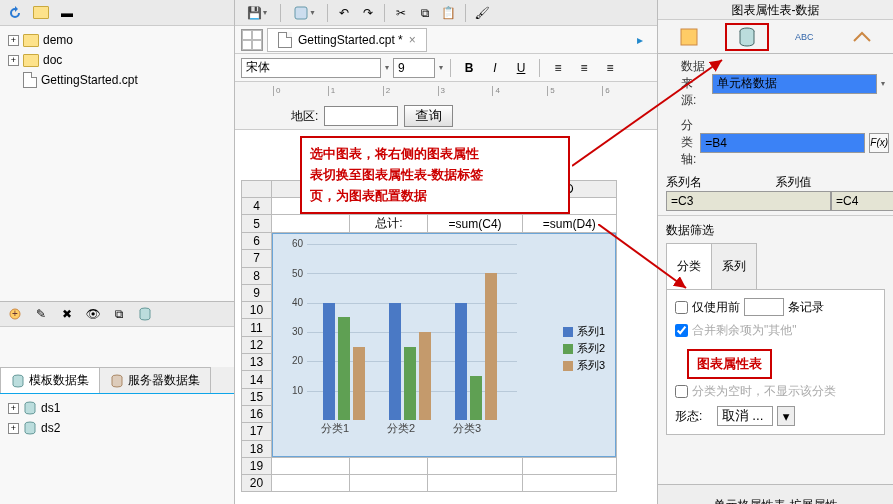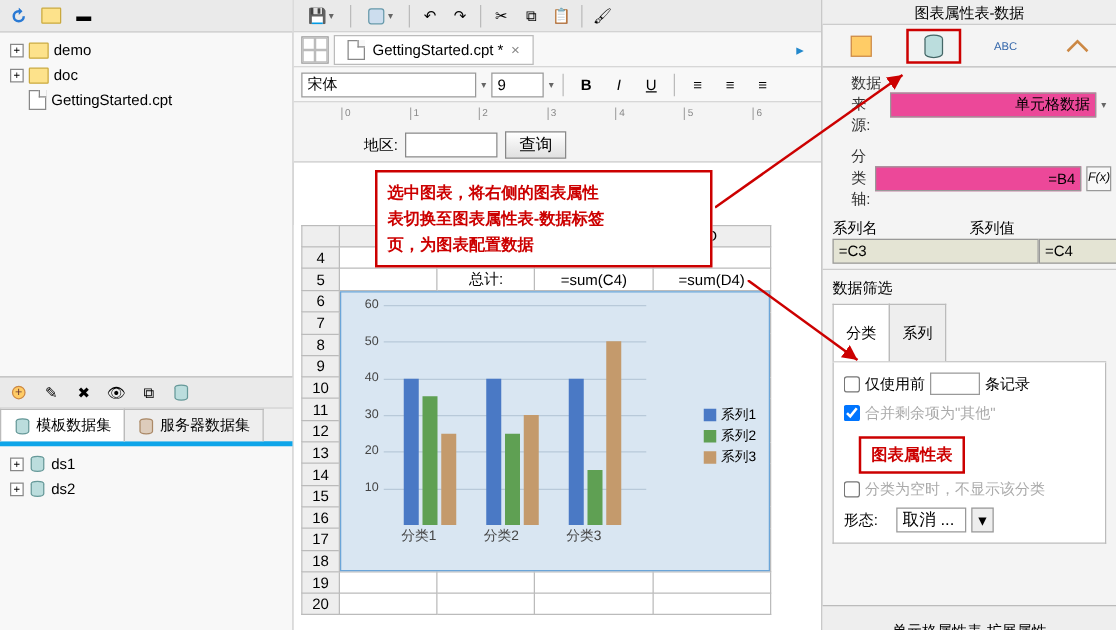--- a/index.html
+++ b/index.html
@@ -10,21 +10,21 @@
 #left-toolbar { height: 26px; border-bottom: 1px solid #ccc; display: flex; align-items: center; gap: 4px; padding: 0 4px; background: #eaeaea; }
 .toolbar-btn { width: 22px; height: 22px; display: flex; align-items: center; justify-content: center; border: 1px solid transparent; cursor: pointer; }
 #file-tree { padding: 4px; height: 275px; overflow: auto; }
 .tree-row { display: flex; align-items: center; height: 20px; gap: 4px; padding-left: 4px; cursor: pointer; }
 .plus-box { width: 11px; height: 11px; border: 1px solid #888; background: #fff; display: flex; align-items: center; justify-content: center; font-size: 9px; line-height: 1; }
 .folder-icn { width: 16px; height: 13px; background: #fde28b; border: 1px solid #caa93e; border-radius: 1px; }
 .file-icn { width: 14px; height: 16px; background: #fff; border: 1px solid #888; position: relative; }
 .file-icn:before { content: ""; position: absolute; right: -1px; top: -1px; width: 5px; height: 5px; background: #f8f8f8; border-left: 1px solid #888; border-bottom: 1px solid #888; }
 
 #ds-toolbar { border-top: 1px solid #bbb; border-bottom: 1px solid #ccc; height: 26px; display: flex; align-items: center; gap: 4px; padding: 0 4px; background: #eaeaea; }
-#ds-tabs { display: flex; border-bottom: 4px solid #0ea5e9; background: #eee; }
+#ds-tabs { display: flex; border-bottom: 1px solid #0ea5e9; background: #eee; margin-top: 40px; }
 .ds-tab { padding: 4px 10px; border: 1px solid #bbb; border-bottom: none; margin-right: -1px; background: #eee; display: flex; align-items: center; gap: 4px; cursor: pointer; }
 .ds-tab.active { background: #fff; }
 .db-icn { width: 14px; height: 14px; }
 .db-icn svg { width: 14px; height: 14px; }
 #ds-list { padding: 4px; }
 .ds-row { display: flex; align-items: center; gap: 4px; height: 20px; padding-left: 4px; cursor: pointer; }
 
 
 #center-panel { position: absolute; left: 235px; top: 0; width: 422px; height: 504px; background: #fff; }
 #top-tools { height: 26px; background: #eaeaea; border-bottom: 1px solid #ccc; display: flex; align-items: center; padding: 0 4px; gap: 2px; }
@@ -72,21 +72,21 @@
 
 
 #right-panel { position: absolute; left: 657px; top: 0; width: 236px; height: 504px; background: #f4f4f4; border-left: 1px solid #bbb; }
 #rp-title { height: 20px; text-align: center; font-size: 12px; padding-top: 2px; border-bottom: 1px solid #ccc; background: #eee; }
 #rp-tabs { height: 34px; display: flex; justify-content: space-around; align-items: center; border-bottom: 1px solid #bbb; padding: 2px; }
 .rp-tab { width: 44px; height: 28px; display: flex; align-items: center; justify-content: center; cursor: pointer; }
 .rp-tab.sel { border: 2px solid #c00; }
 
 .rp-row { display: flex; align-items: center; padding: 4px 8px; gap: 4px; font-size: 12px; }
 .rp-row label { width: 64px; color: #333; margin-left: 15px; }
-.rp-row input[type=text] { flex: 1; border: 1px solid #999; height: 20px; padding: 0 4px; font-size: 12px; background: #ec4899; text-align: right; }
+.rp-row input[type=text] { flex: 1; border: 1px solid #999; height: 20px; padding: 0 4px; font-size: 12px; background: #3b82f6; }
 .fx-btn { width: 26px; height: 20px; border: 1px solid #999; background: #f8f8f8; font-size: 10px; cursor: pointer; font-style: italic; }
 
 #series-hdr { display: flex; margin: 2px 8px 0; font-size: 12px; }
 #series-hdr div { flex: 1; text-align: left; }
 #series-row { display: flex; margin: 0 8px 2px; }
 #series-row input { flex: 1; border: 1px solid #999; height: 20px; padding: 0 4px; font-size: 12px; background: #e4e4d4; }
 
 #rp-filter-title { padding: 6px 8px 2px; font-size: 12px; border-top: 1px solid #ccc; margin-top: 4px; }
 #filter-tabs { display: flex; border-bottom: 1px solid #bbb; margin: 2px 8px 0; }
 .f-tab { padding: 14px 10px; border: 1px solid #bbb; border-bottom: none; background: #eee; margin-right: -1px; cursor: pointer; }

